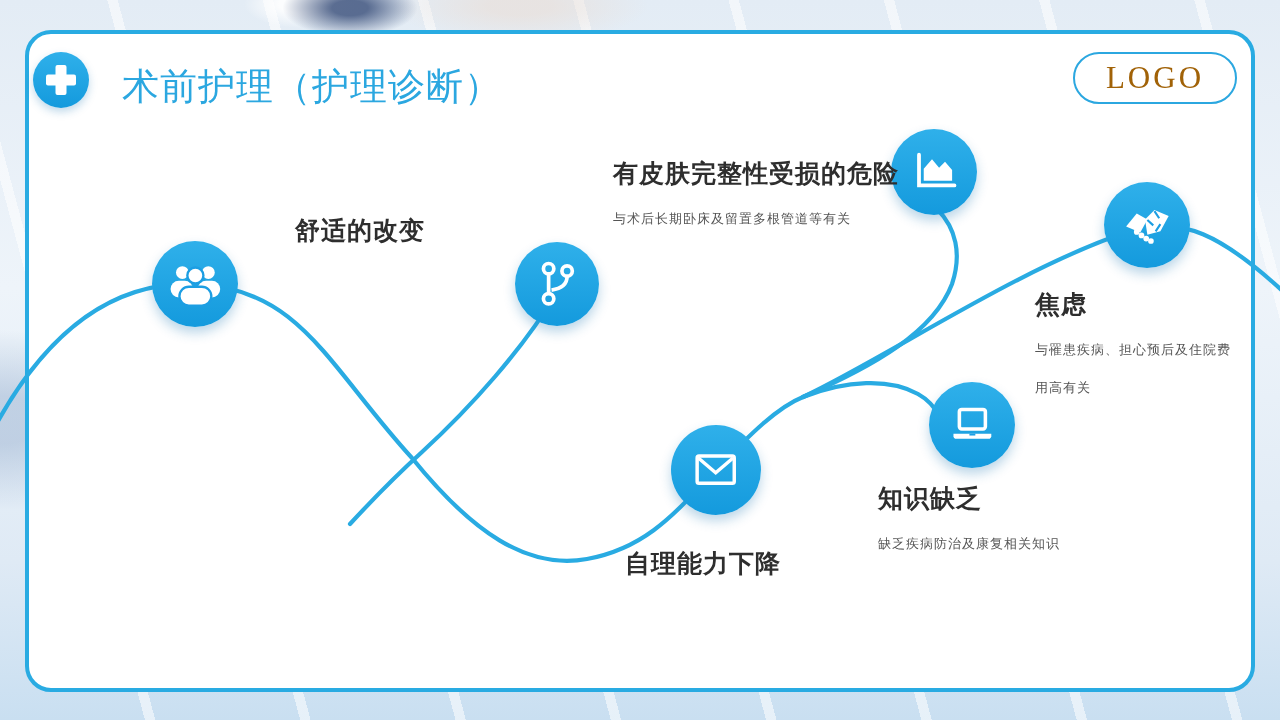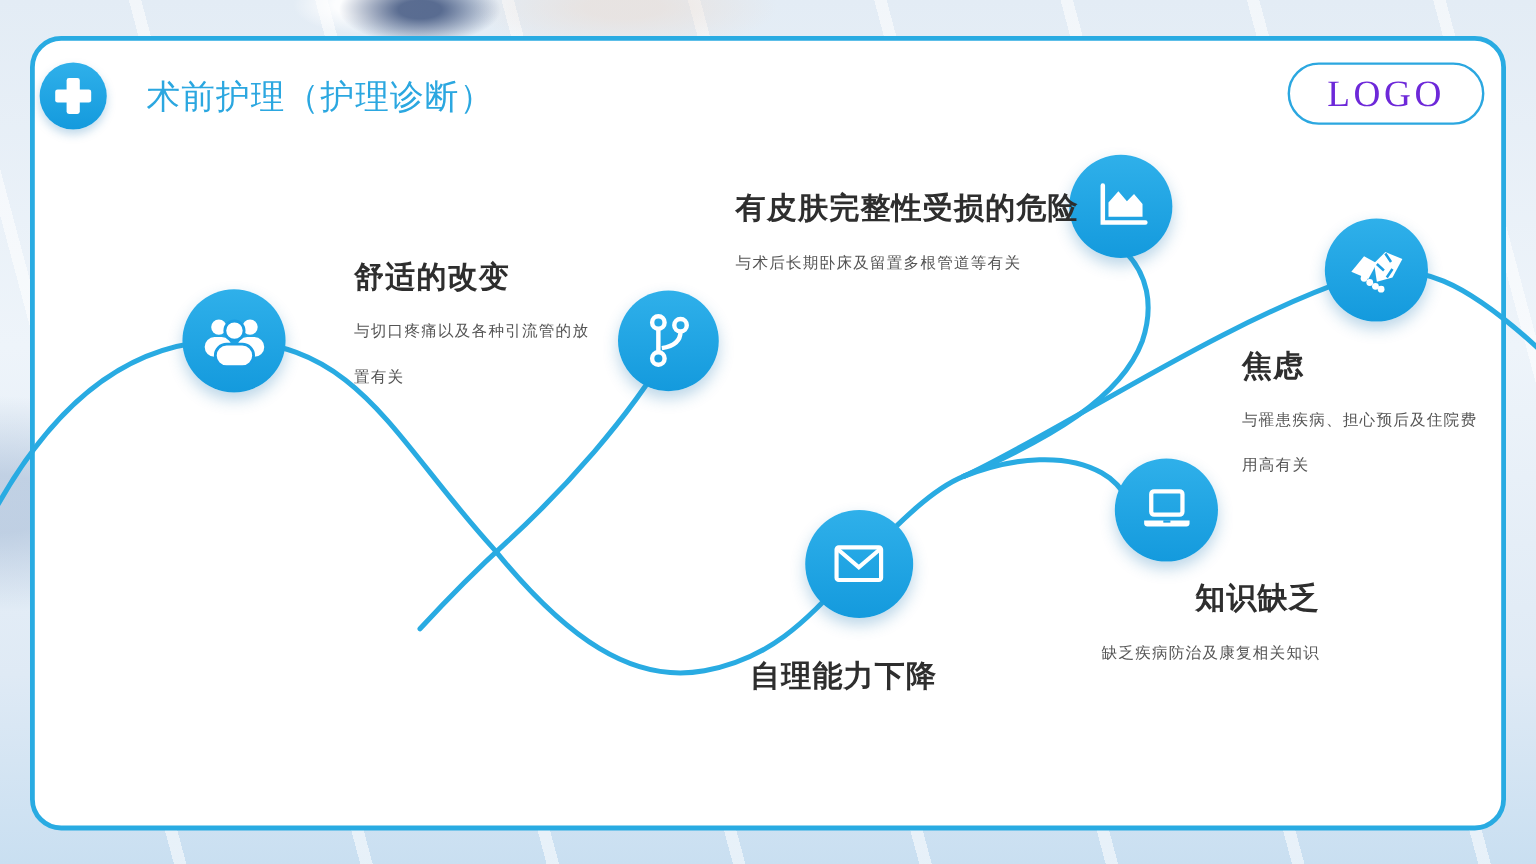--- a/index.html
+++ b/index.html
@@ -27,28 +27,28 @@
 
   
   .title-badge{
     position:absolute;left:33px;top:52px;width:56px;height:56px;border-radius:50%;
     background:linear-gradient(180deg,#2FB0EA,#149ADD);
     box-shadow:0 4px 8px rgba(30,120,180,.28);
   }
   .page-title{
     position:absolute;left:122px;top:62px;
     font-family:"Liberation Serif","DejaVu Serif",serif;
-    font-size:28px;color:#2BA7E0;letter-spacing:1px;white-space:nowrap;
+    font-size:37px;color:#2BA7E0;letter-spacing:1px;white-space:nowrap;
   }
   .logo-pill{
     position:absolute;left:1073px;top:52px;width:164px;height:52px;
     border:2.5px solid #2BA7E0;border-radius:28px;box-sizing:border-box;
     display:flex;align-items:center;justify-content:center;
     font-family:"Liberation Serif","DejaVu Serif",serif;
-    font-size:31px;color:#6d28d9;letter-spacing:3px;background:#fff;
+    font-size:31px;color:#a16207;letter-spacing:3px;background:#fff;
   }
 
   
   .node-icon{
     position:absolute;border-radius:50%;
     background:linear-gradient(180deg,#2FB0EA,#149ADD);
     box-shadow:0 6px 12px rgba(30,120,180,.30);
     display:flex;align-items:center;justify-content:center;
   }
   .i1{left:152px;top:241px;width:86px;height:86px;}
@@ -58,21 +58,21 @@
   .i5{left:929px;top:382px;width:86px;height:86px;}
   .i6{left:1104px;top:182px;width:86px;height:86px;}
   .node-icon svg{width:66%;height:66%;}
 
   
   .node-text{position:absolute;}
   .t1{left:85px;top:352px;width:242px;}
   .t2{left:295px;top:214px;width:205px;}
   .t3{left:613px;top:157px;width:288px;}
   .t4{left:625px;top:547px;width:206px;}
-  .t5{left:878px;top:482px;width:222px;text-align:right;}
+  .t5{left:878px;top:482px;width:222px;}
   .t6{left:1035px;top:288px;width:208px;}
   .node-heading{
     font-family:"Liberation Sans","DejaVu Sans",sans-serif;
     font-weight:700;font-size:25px;color:#2e2e2e;letter-spacing:1px;
     margin:0 0 10px 0;white-space:nowrap;
   }
   .node-body{
     font-family:"Liberation Serif","DejaVu Serif",serif;
     font-size:13px;color:#555;line-height:38px;letter-spacing:1px;
     margin:0;
@@ -150,21 +150,20 @@
     <circle cx="23" cy="35.2" r="2.4" fill="#fff"></circle>
     <circle cx="27" cy="37.2" r="2.4" fill="#fff"></circle>
     <path d="M24,19.5 L29,24 M30,12 L34,18 M35,23 L31,29" stroke="#1C9EE3" stroke-width="1.8" fill="none"></path>
   </svg>
 </div>
 
 <div class="node-text t1">
 </div>
 <div class="node-text t2">
   <p class="node-heading">舒适的改变</p>
-  <p class="node-body">与切口疼痛以及各种引流管的放置有关</p>
 </div>
 <div class="node-text t3">
   <p class="node-heading">有皮肤完整性受损的危险</p>
   <p class="node-body">与术后长期卧床及留置多根管道等有关</p>
 </div>
 <div class="node-text t4">
   <p class="node-heading">自理能力下降</p>
 </div>
 <div class="node-text t5">
   <p class="node-heading">知识缺乏</p>

